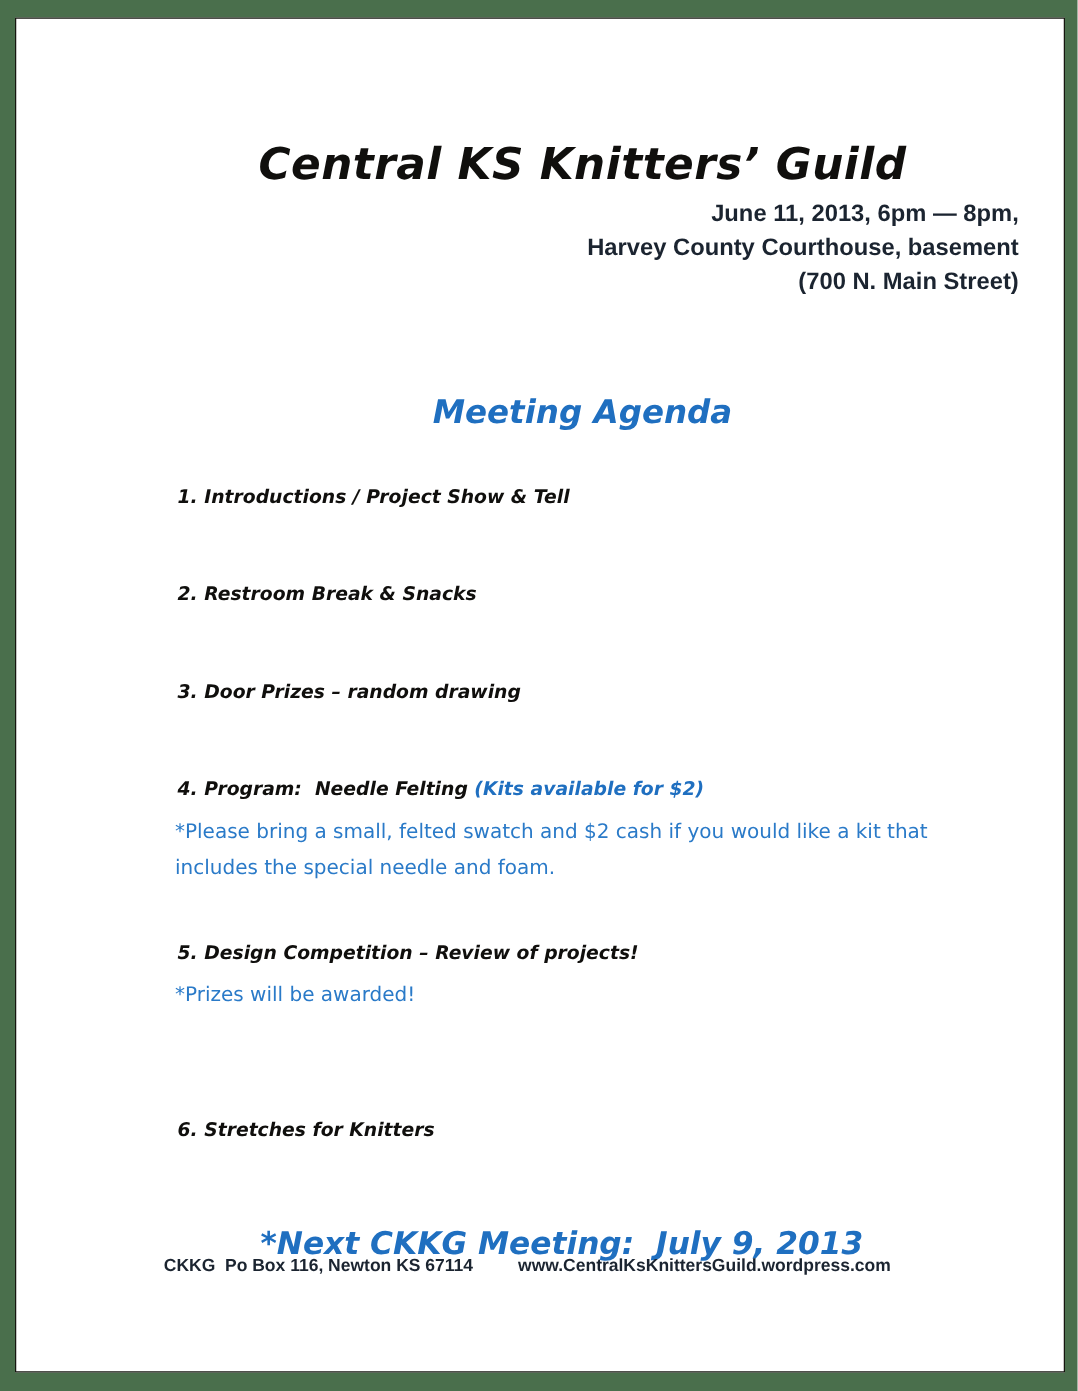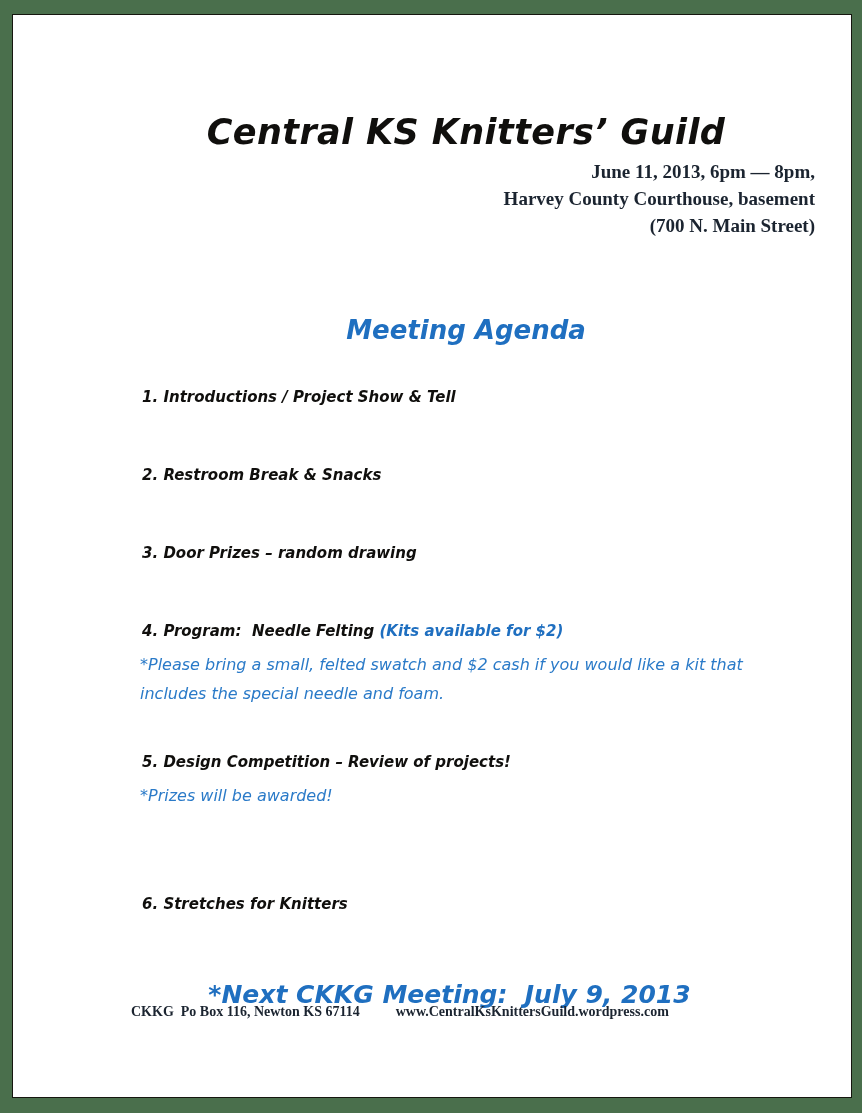--- a/index.html
+++ b/index.html
@@ -30,21 +30,21 @@
 
   
   .casual {
     
     font-family: "DejaVu Sans", sans-serif;
     font-weight: bold;
     font-style: italic;
     padding-left: 33px;
   }
   .sans-cond {
-    font-family: Liberation Serif, serif;
+    font-family: Liberation Sans, sans-serif;
     font-weight: bold;
     font-style: normal;
   }
 
   
   #doc-title {
     position: absolute;
     left: 0;
     top: 72px;
     width: 840px;
@@ -103,21 +103,20 @@
     color: #1f6fc0;
   }
   .agenda-note {
     margin-left: 31px;
     margin-top: 5px;
     font-size: 16px;
     line-height: 29px;
     color: #2a7ac8;
     font-family: "DejaVu Sans", sans-serif;
     font-weight: normal;
-    font-style: italic;
     max-width: 660px;
   }
 
   
   .gap-1 { height: 50px; }
   .gap-2 { height: 50px; }
   .gap-3 { height: 50px; }
   .gap-4 { height: 40px; }
   .gap-5 { height: 80px; }
 

